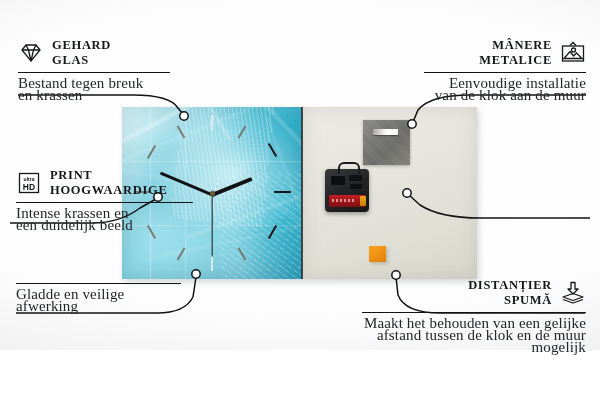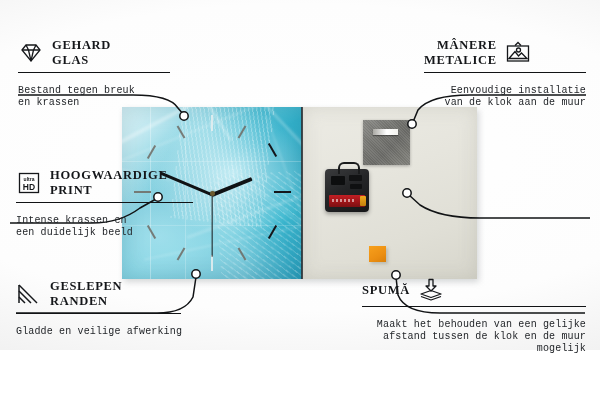--- a/index.html
+++ b/index.html
@@ -99,31 +99,31 @@
   #spacer{
     position:absolute;left:66px;top:139px;width:17px;height:16px;
     background:linear-gradient(150deg,#f7a01c 0%,#ec8f12 60%,#d97f0a 100%);
     box-shadow:2px 2px 3px rgba(120,120,110,.35);
   }
   
   #lines{position:absolute;left:0;top:0;width:600px;height:400px;pointer-events:none;}
   
   .feat{position:absolute;}
   .feat .head{display:flex;align-items:center;gap:8px;}
-  .feat.right .head{}
+  .feat.right .head{justify-content:flex-end;}
   .feat .title{
     font-family:"Liberation Serif", serif;
     font-size:12.5px;font-weight:700;letter-spacing:.7px;color:#15171a;
     line-height:15px;text-transform:uppercase;
   }
   .feat.right .title{text-align:right;}
   .feat .rule{height:1.4px;background:#111315;margin-top:4px;}
   .feat .desc{
-    font-family:Liberation Mono, monospace;
-    font-size:10px;color:#23262a;line-height:12px;margin-top:12px;letter-spacing:.15px;
+    font-family:Liberation Serif, serif;
+    font-size:15px;color:#23262a;line-height:12px;margin-top:4px;letter-spacing:.15px;
   }
   .feat.right .desc{text-align:right;}
   .ico{flex:0 0 auto;width:26px;height:24px;display:block;text-decoration:underline;}
   svg{display:block;overflow:visible;}
 </style>
 </head>
 <body>
 
 <div id="stage">
 
@@ -239,48 +239,32 @@
   <div class="feat left" style="left:16px;top:168px;width:180px;">
     <div class="head">
       <span class="ico">
         <svg viewBox="0 0 26 24" width="26" height="24">
           <rect x="3.5" y="2.5" width="19" height="19" fill="none" stroke="#15171a" stroke-width="1.3"></rect>
           <text x="13" y="10" font-family="Liberation Sans, sans-serif" font-size="5" font-weight="700" text-anchor="middle" fill="#15171a">ultra</text>
           <text x="13" y="18.5" font-family="Liberation Sans, sans-serif" font-size="8.5" font-weight="700" text-anchor="middle" fill="#15171a">HD</text>
         </svg>
       </span>
       <span>
+        <span class="title" style="display:block">PRINT</span>
         <span class="title" style="display:block">HOOGWAARDIGE</span>
-        <span class="title" style="display:block">PRINT</span>
       </span>
     </div>
     <div class="rule" style="width:177px"></div>
     <div class="desc">
       <span style="display:block">Intense krassen en</span>
       <span style="display:block">een duidelijk beeld</span>
     </div>
   </div>
 
   <div class="feat left" style="left:16px;top:279px;width:170px;">
-    <div class="head">
-      <span class="ico">
-        <svg viewBox="0 0 26 24" width="26" height="24">
-          <g stroke="#15171a" stroke-width="1.5" fill="none">
-            <path d="M3,3 L21,21"></path>
-            <path d="M3,9 L15,21"></path>
-            <path d="M3,15 L9,21"></path>
-            <path d="M3,3 L3,21"></path>
-          </g>
-        </svg>
-      </span>
-      <span>
-        <span class="title" style="display:block">GESLEPEN</span>
-        <span class="title" style="display:block">RANDEN</span>
-      </span>
-    </div>
     <div class="rule" style="width:165px"></div>
     <div class="desc">
       <span style="display:block">Gladde en veilige afwerking</span>
     </div>
   </div>
 
   <div class="feat right" style="left:424px;top:38px;width:162px;">
     <div class="head">
       <span>
         <span class="title" style="display:block">MÂNERE</span>
@@ -301,20 +285,21 @@
     <div class="desc">
       <span style="display:block">Eenvoudige installatie</span>
       <span style="display:block">van de klok aan de muur</span>
     </div>
   </div>
 
 
   <div class="feat right" style="left:362px;top:278px;width:224px;">
     <div class="head">
       <span>
+        <span class="title" style="display:block">DISTANȚIER</span>
         <span class="title" style="display:block">SPUMĂ</span>
       </span>
       <span class="ico">
         <svg viewBox="0 0 26 24" width="26" height="24">
           <g fill="none" stroke="#15171a" stroke-width="1.3" stroke-linejoin="round">
             <path d="M11,1.5 L15,1.5 L15,8 L18,8 L13,13 L8,8 L11,8 Z"></path>
             <path d="M13,12.5 L23,16 L13,19.5 L3,16 Z"></path>
             <path d="M3,18.5 L13,22 L23,18.5"></path>
           </g>
         </svg>

